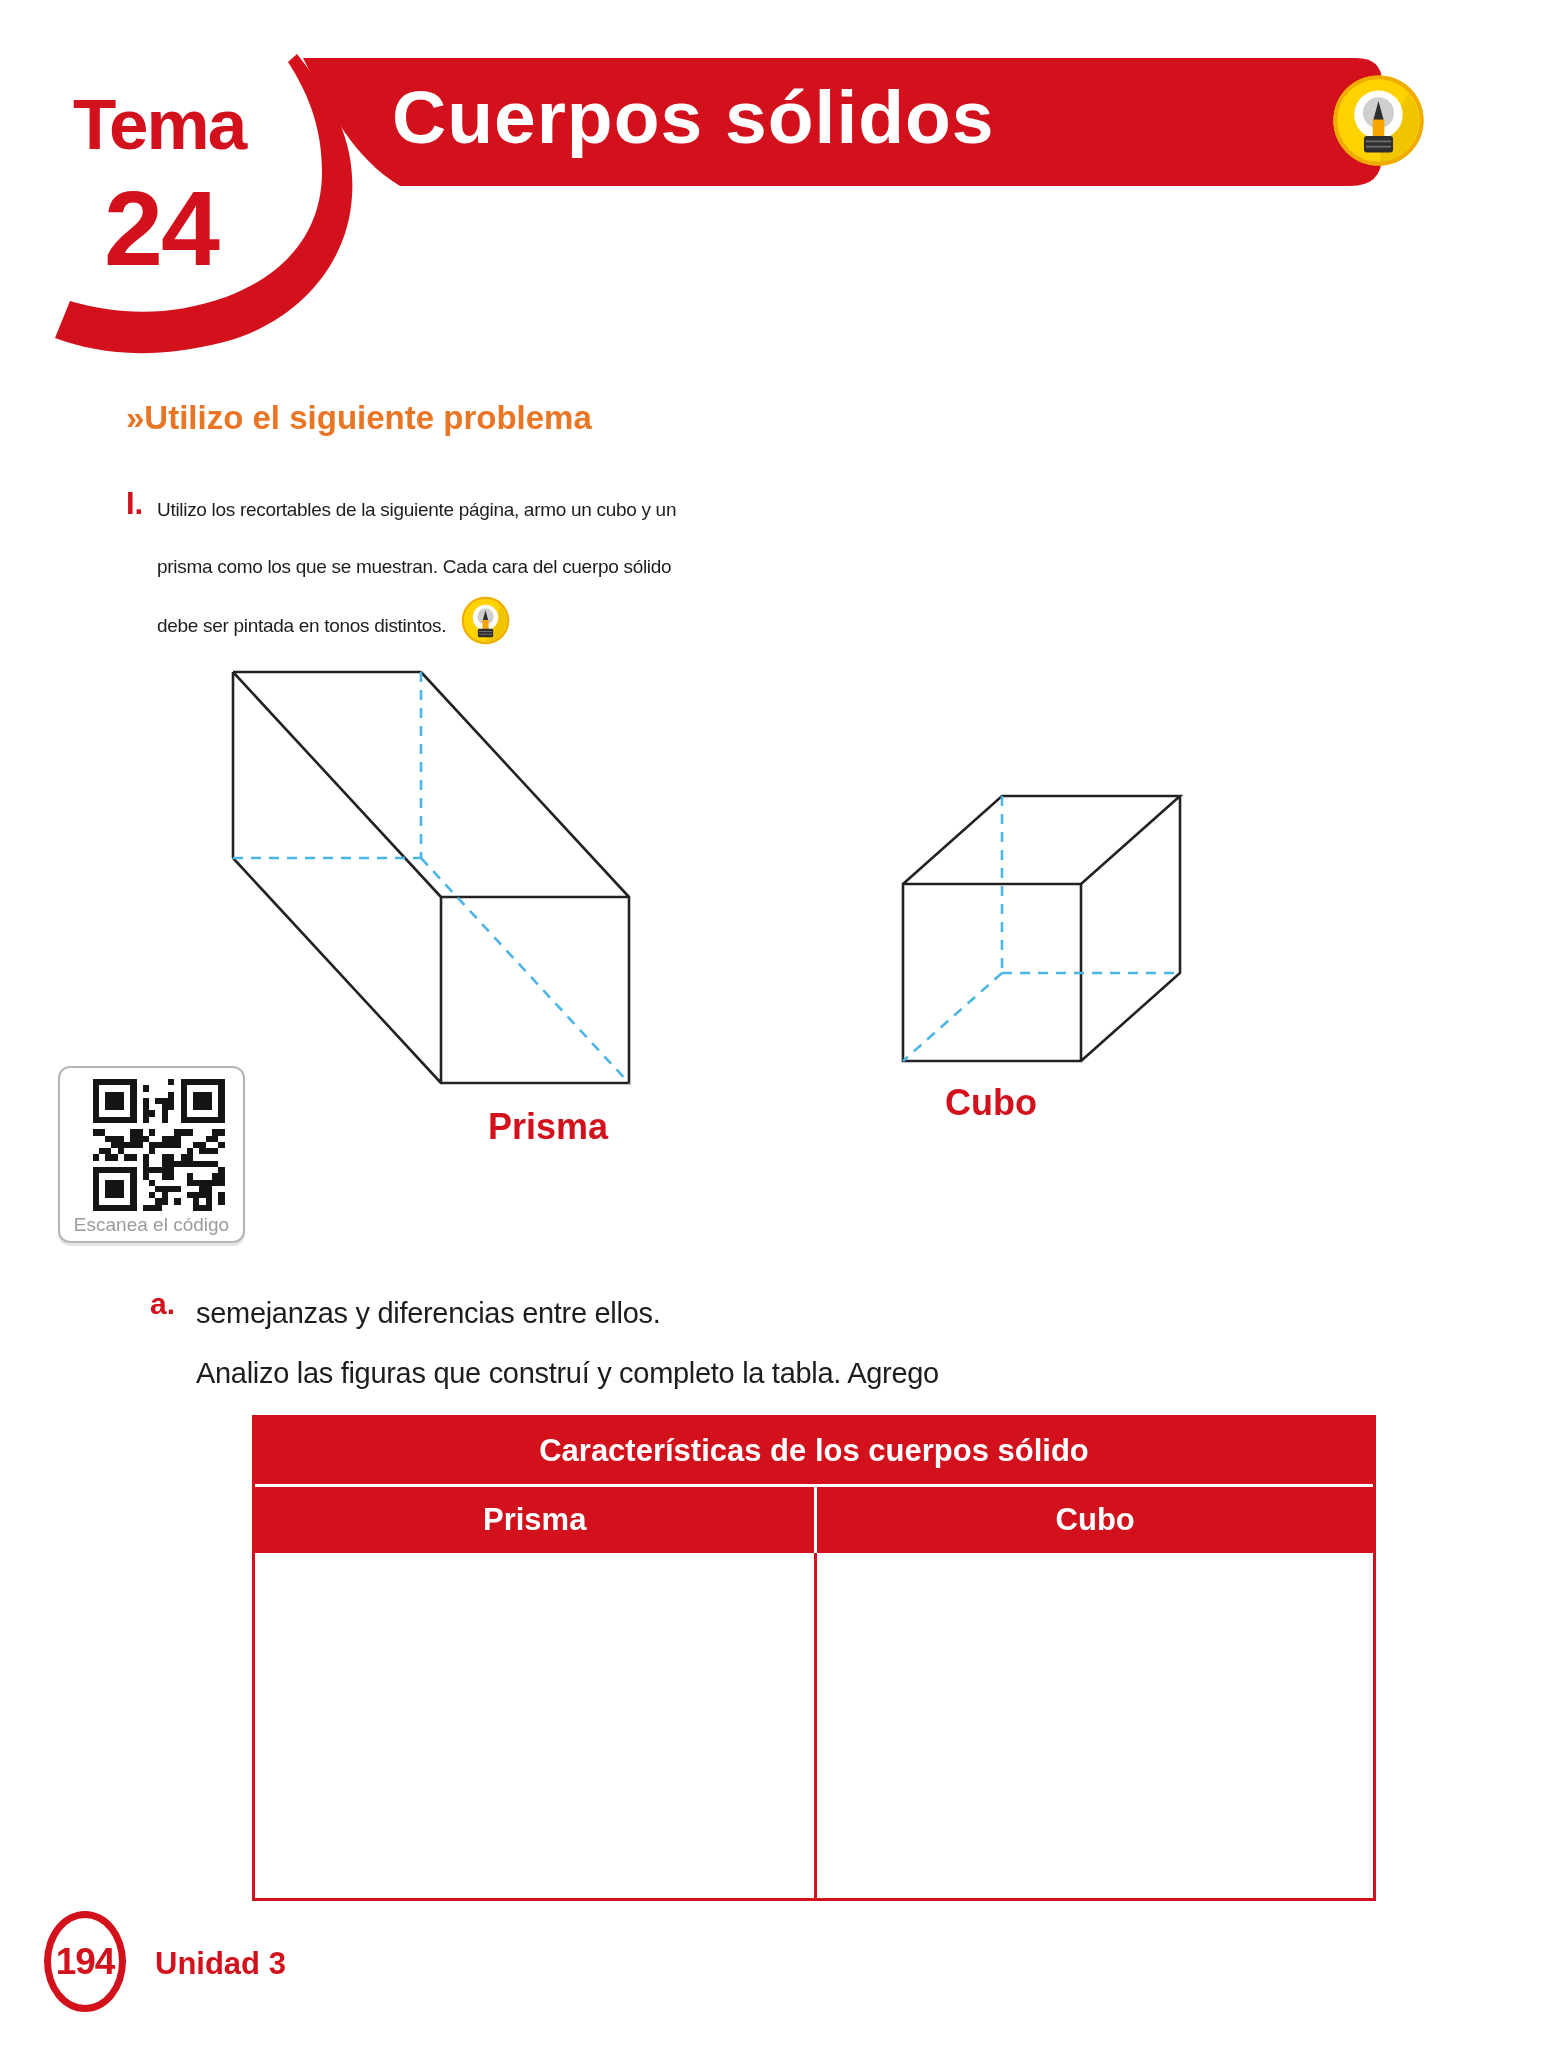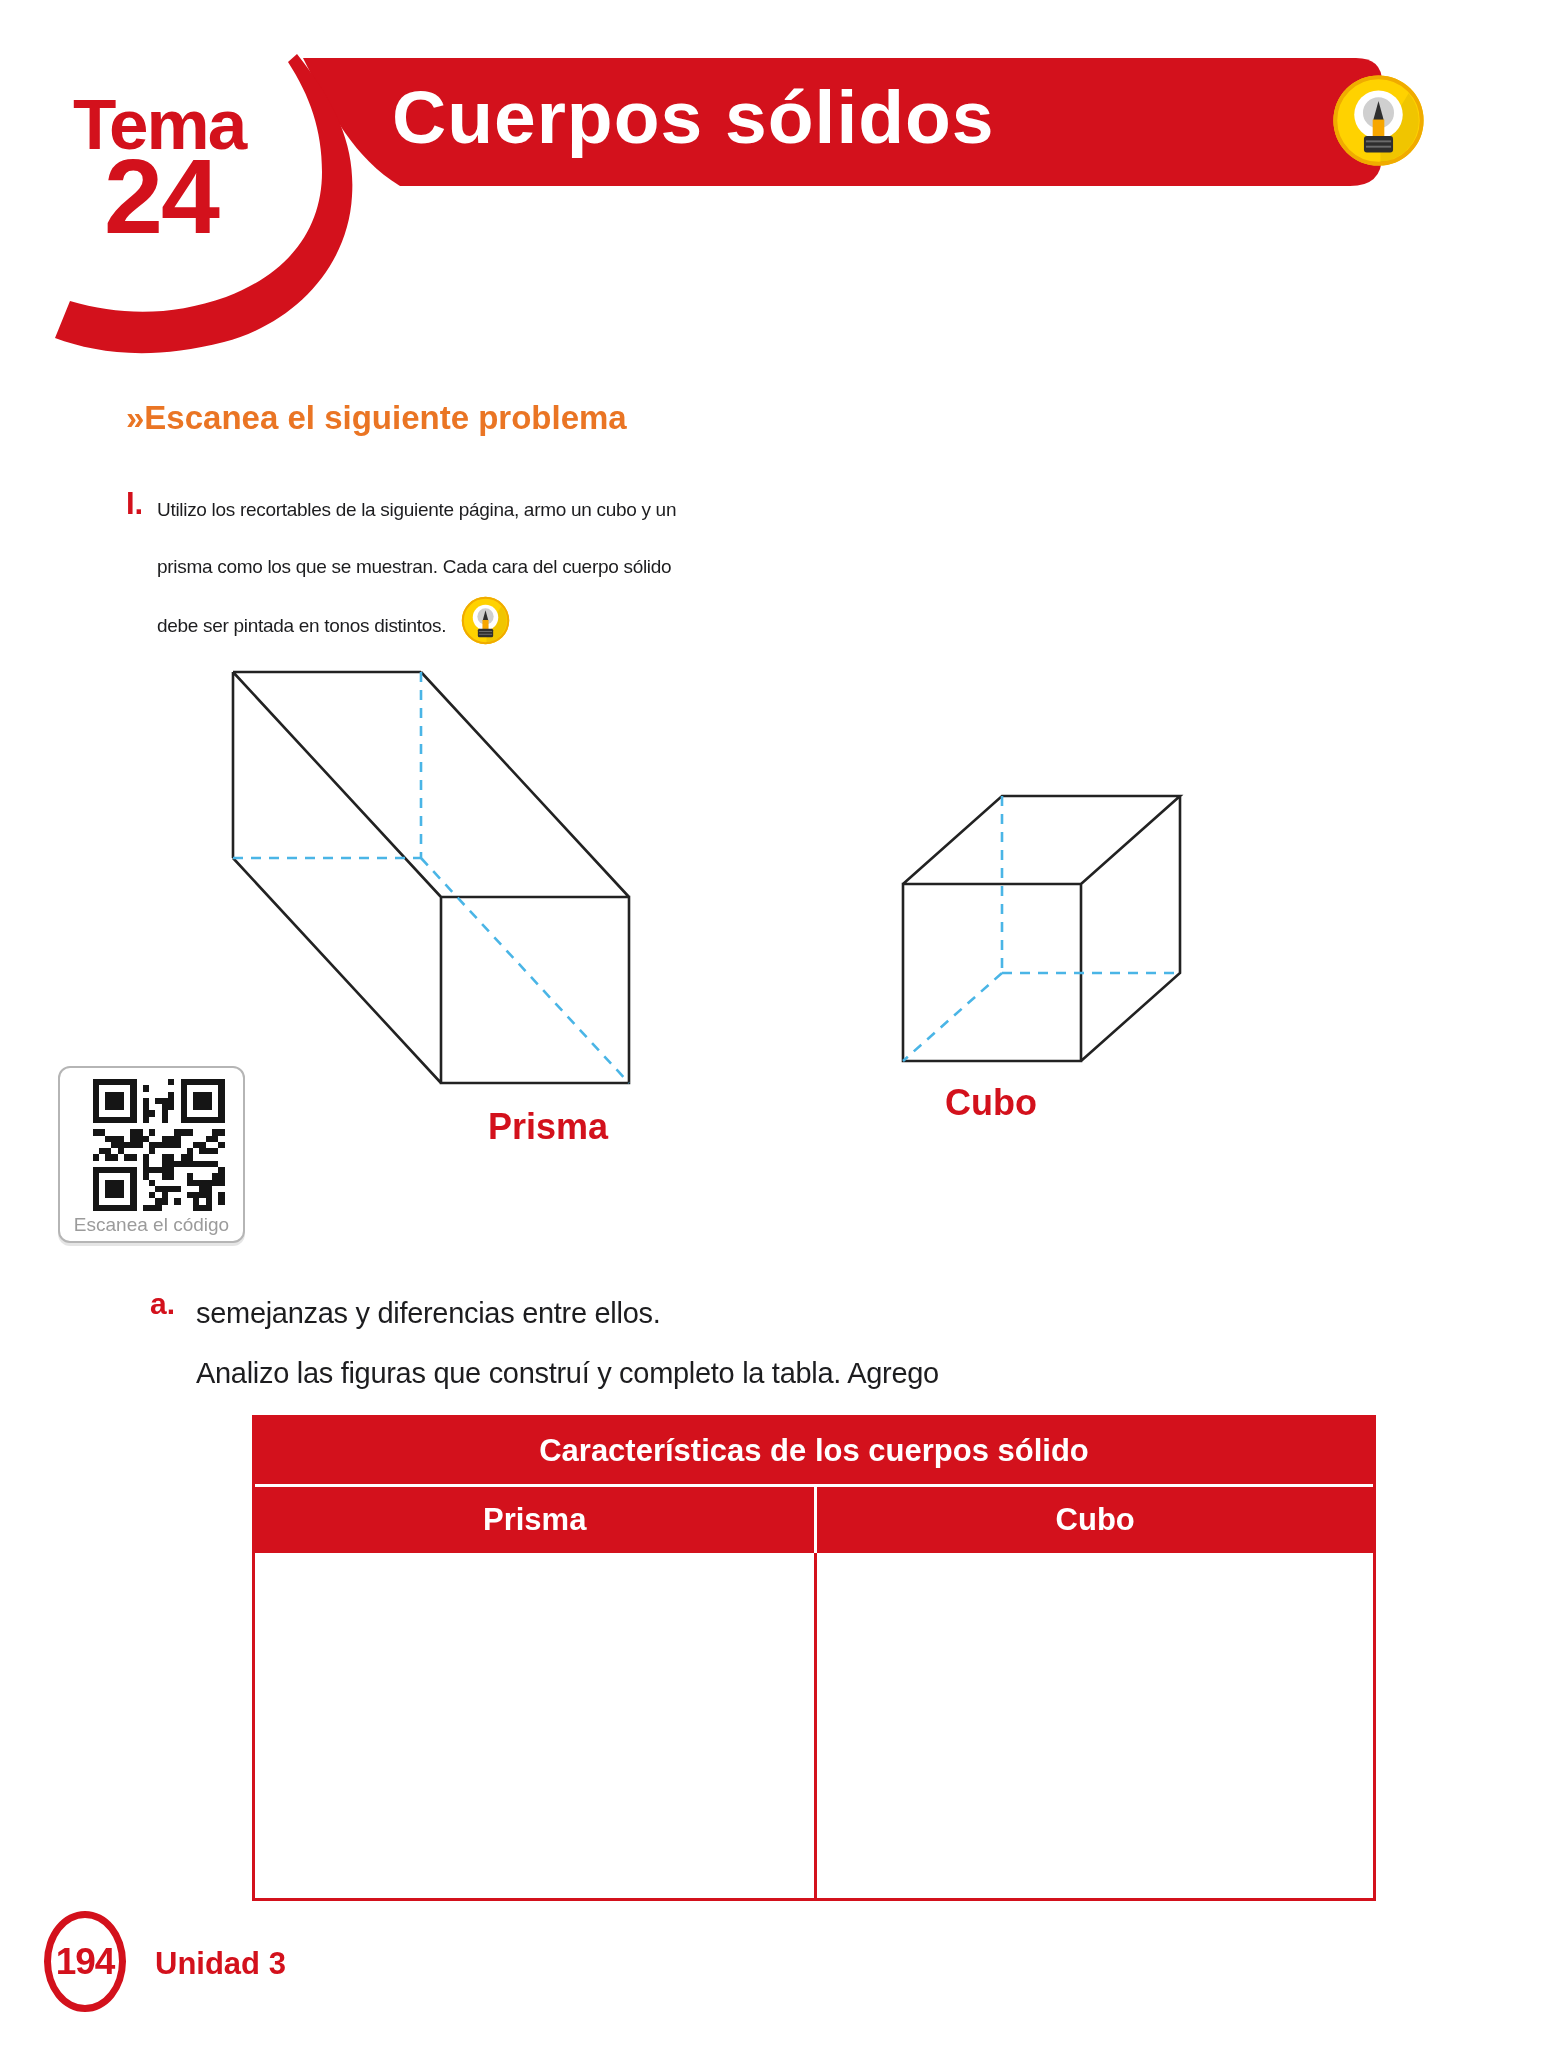--- a/index.html
+++ b/index.html
@@ -10,21 +10,21 @@
   }
   *{margin:0;padding:0;box-sizing:border-box;}
   html,body{background:#888;}
   body{width:1564px;margin:0 auto;font-family:"Liberation Sans",sans-serif;}
   .page{position:relative;width:1564px;height:2048px;background:#ffffff;overflow:hidden;}
   .abs{position:absolute;}
 
   
   .header-art{position:absolute;left:0;top:0;width:1564px;height:380px;}
   .tema-label{left:73px;top:84px;font-size:71px;font-weight:700;color:var(--red);letter-spacing:-2px;}
-  .tema-number{left:104px;top:136px;font-size:106px;font-weight:700;color:var(--red);letter-spacing:-2px;}
+  .tema-number{left:104px;top:168px;font-size:106px;font-weight:700;color:var(--red);letter-spacing:-2px;}
   .banner-title{left:392px;top:74px;font-size:75px;font-weight:700;color:#fff;letter-spacing:1px;white-space:nowrap;}
   .bulb-badge{display:inline-block;}
   .bulb-lg{left:1330px;top:72px;width:97px;height:97px;}
   .bulb-lg svg,.bulb-sm svg{width:100%;height:100%;display:block;}
   .bulb-sm{width:51px;height:51px;margin-left:14px;vertical-align:-14px;position:relative;}
 
   
   .section-heading{left:126px;top:399px;font-size:33px;font-weight:700;color:var(--orange);white-space:nowrap;}
   .item-marker{left:126px;top:486px;font-size:31px;font-weight:700;color:var(--red);}
   .para{left:157px;top:481px;font-size:19px;letter-spacing:-0.3px;line-height:57px;color:#1d1d1f;white-space:nowrap;}
@@ -100,21 +100,21 @@
   </svg>
   <div class="abs tema-label">Tema</div>
   <div class="abs tema-number">24</div>
   <h1 class="abs banner-title">Cuerpos sólidos</h1>
   <span class="abs bulb-badge bulb-lg">
     <svg viewBox="0 0 100 100">
         <use href="#bulb-badge-art"></use>
       </svg>
   </span>
 
-  <div class="abs section-heading"><span>»</span><span>Escanea el siguiente problema</span></div>
+  <div class="abs section-heading"><span>»</span><span>Utilizo el siguiente problema</span></div>
 
   <div class="abs item-marker">I.</div>
   <div class="abs para">
     <div>Utilizo los recortables de la siguiente página, armo un cubo y un</div>
     <div>prisma como los que se muestran. Cada cara del cuerpo sólido</div>
     <div><span>debe ser pintada en tonos distintos.</span><span class="bulb-badge bulb-sm"><svg viewBox="0 0 100 100">
             <use href="#bulb-badge-art"></use>
           </svg></span></div>
   </div>
 

